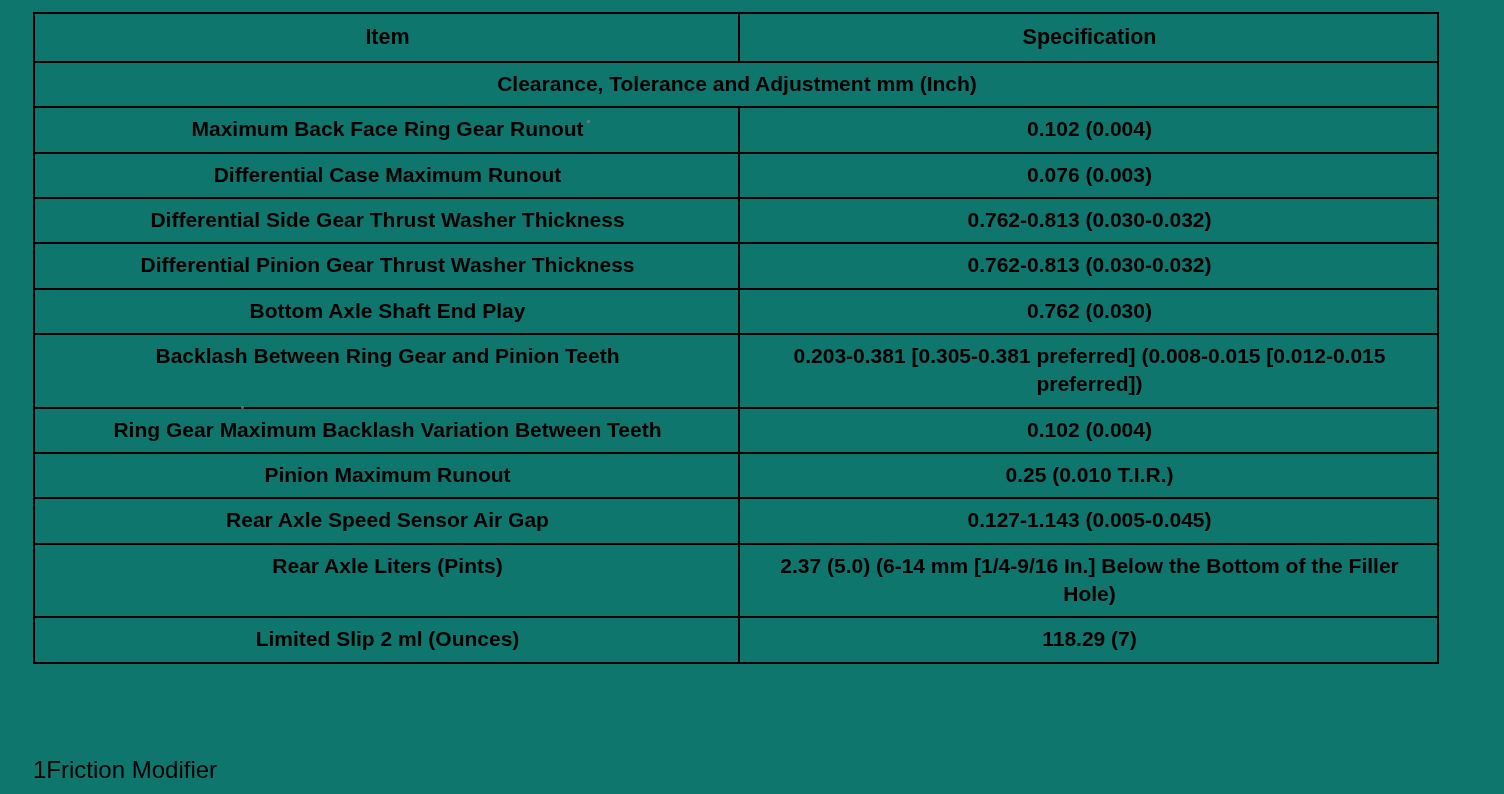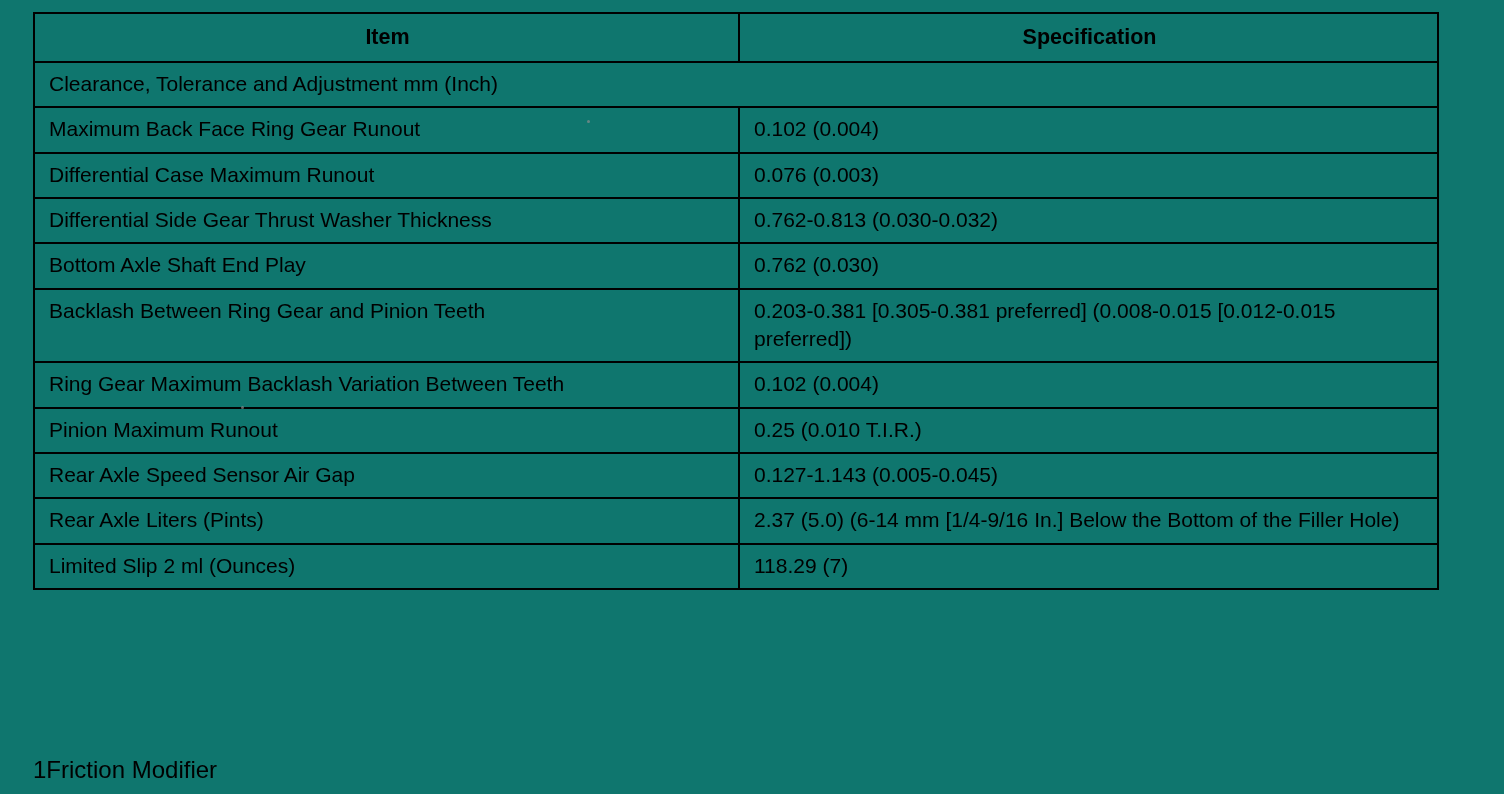--- a/index.html
+++ b/index.html
@@ -27,22 +27,22 @@
     width: 1404px;
     border-collapse: collapse;
     table-layout: fixed;
   }
   .spec-table td, .spec-table th {
     border: 2px solid #000000;
     vertical-align: top;
     padding: 7px 12px 8px 14px;
     font-size: 21px;
     line-height: 1.35;
-    font-weight: normal;
-    text-align: left;
+    font-weight: bold;
+    text-align: center;
   }
   .spec-table th {
     text-align: center;
     font-weight: bold;
     font-size: 21.5px;
     padding-top: 9px;
     padding-bottom: 9px;
   }
   col.col-item { width: 705px; }
   col.col-spec { width: 699px; }
@@ -98,20 +98,24 @@
         </tr>
         <tr>
           <td class="cell-item">Differential Case Maximum Runout</td>
           <td class="cell-spec">0.076 (0.003)</td>
         </tr>
         <tr>
           <td class="cell-item">Differential Side Gear Thrust Washer Thickness</td>
           <td class="cell-spec">0.762-0.813 (0.030-0.032)</td>
         </tr>
         <tr>
+          <td class="cell-item">Differential Pinion Gear Thrust Washer Thickness</td>
+          <td class="cell-spec">0.762-0.813 (0.030-0.032)</td>
+        </tr>
+        <tr>
           <td class="cell-item">Bottom Axle Shaft End Play</td>
           <td class="cell-spec">0.762 (0.030)</td>
         </tr>
         <tr>
           <td class="cell-item">Backlash Between Ring Gear and Pinion Teeth</td>
           <td class="cell-spec">0.203-0.381 [0.305-0.381 preferred] (0.008-0.015 [0.012-0.015 preferred])</td>
         </tr>
         <tr>
           <td class="cell-item">Ring Gear Maximum Backlash Variation Between Teeth</td>
           <td class="cell-spec">0.102 (0.004)</td>

